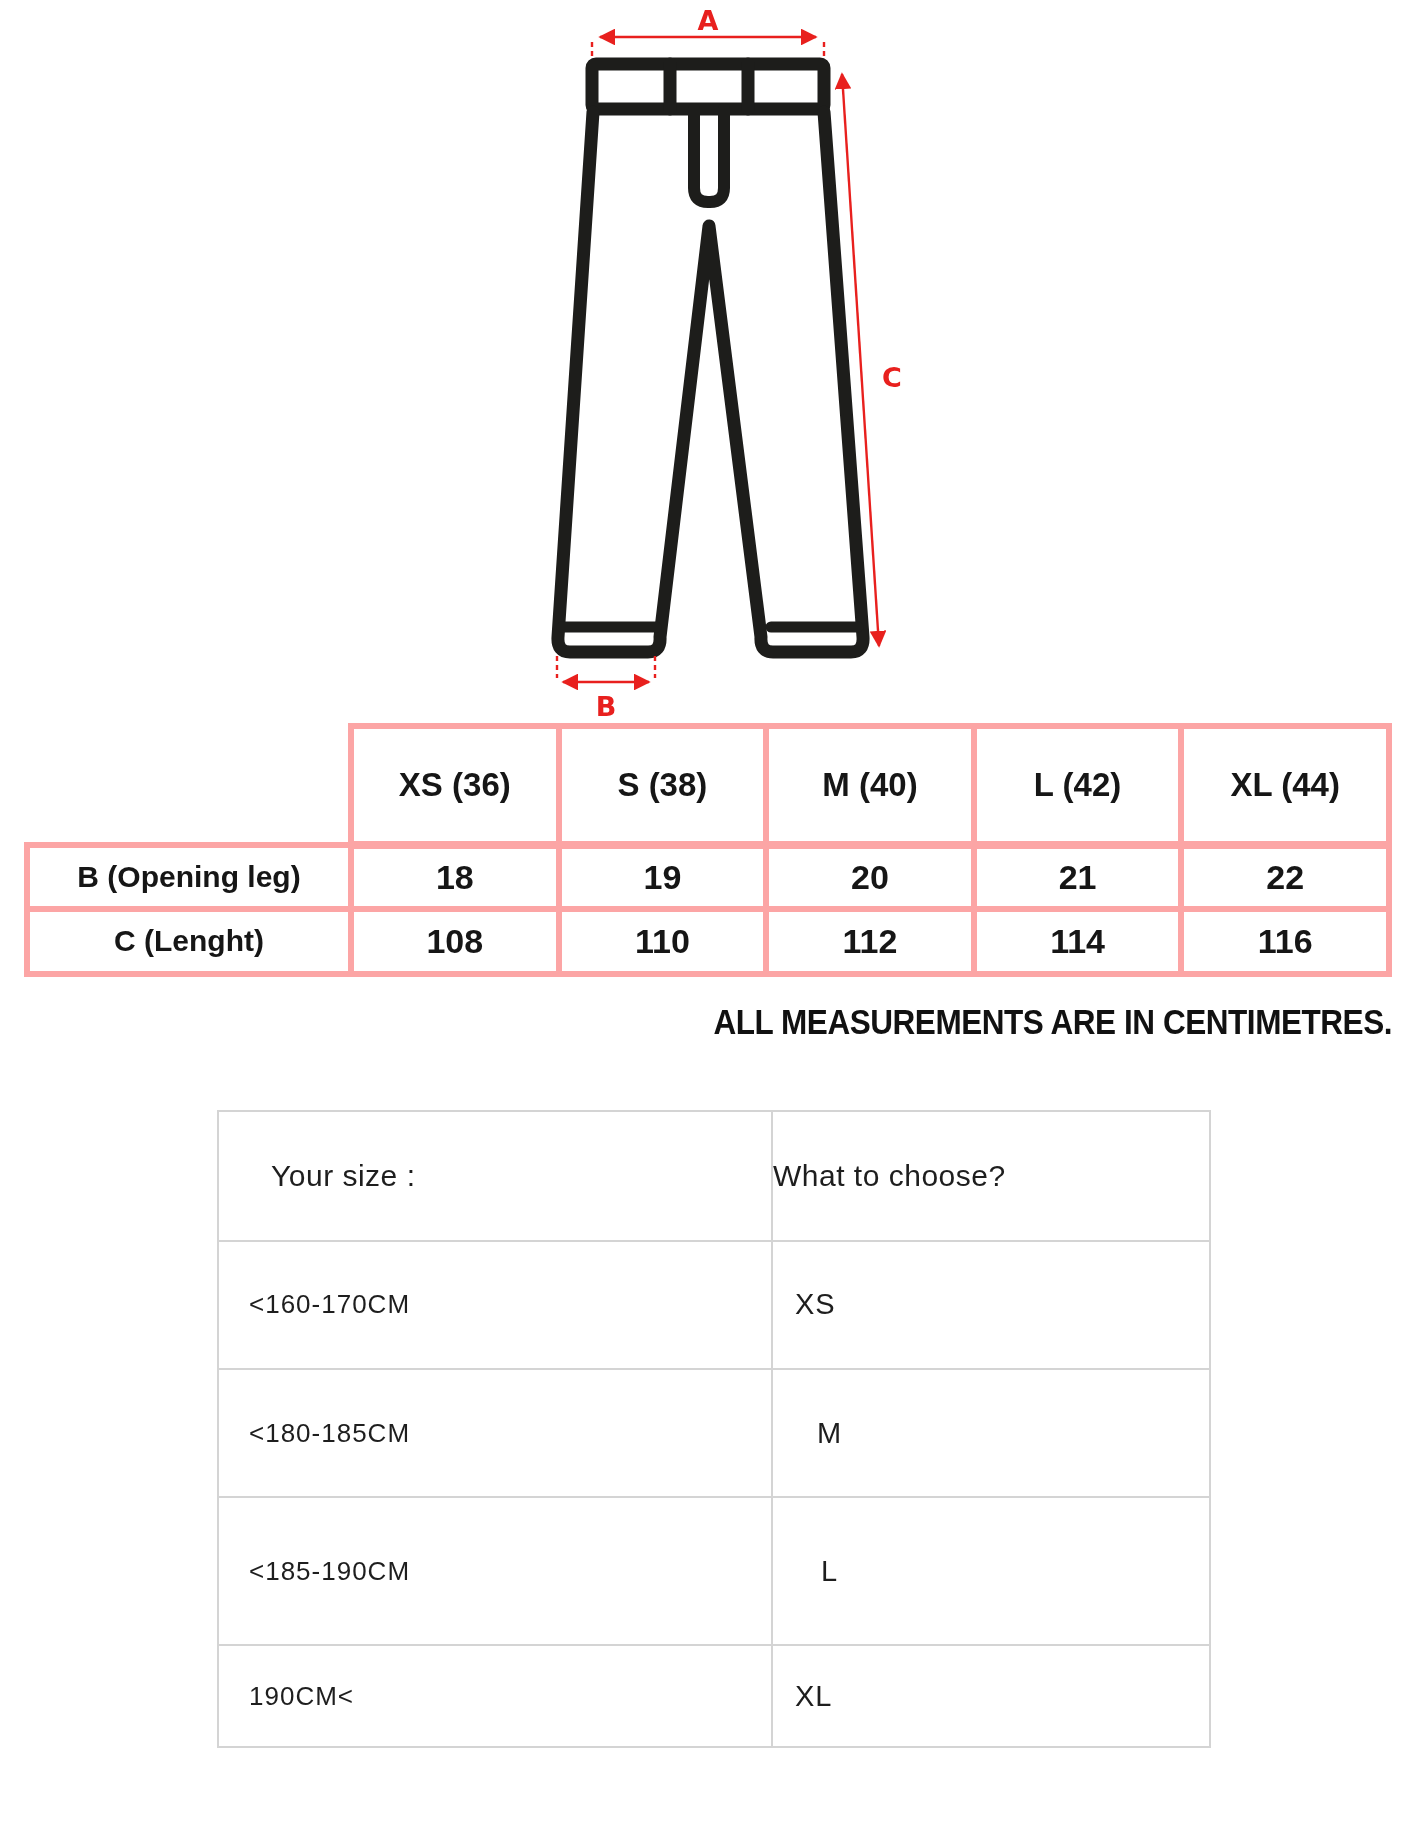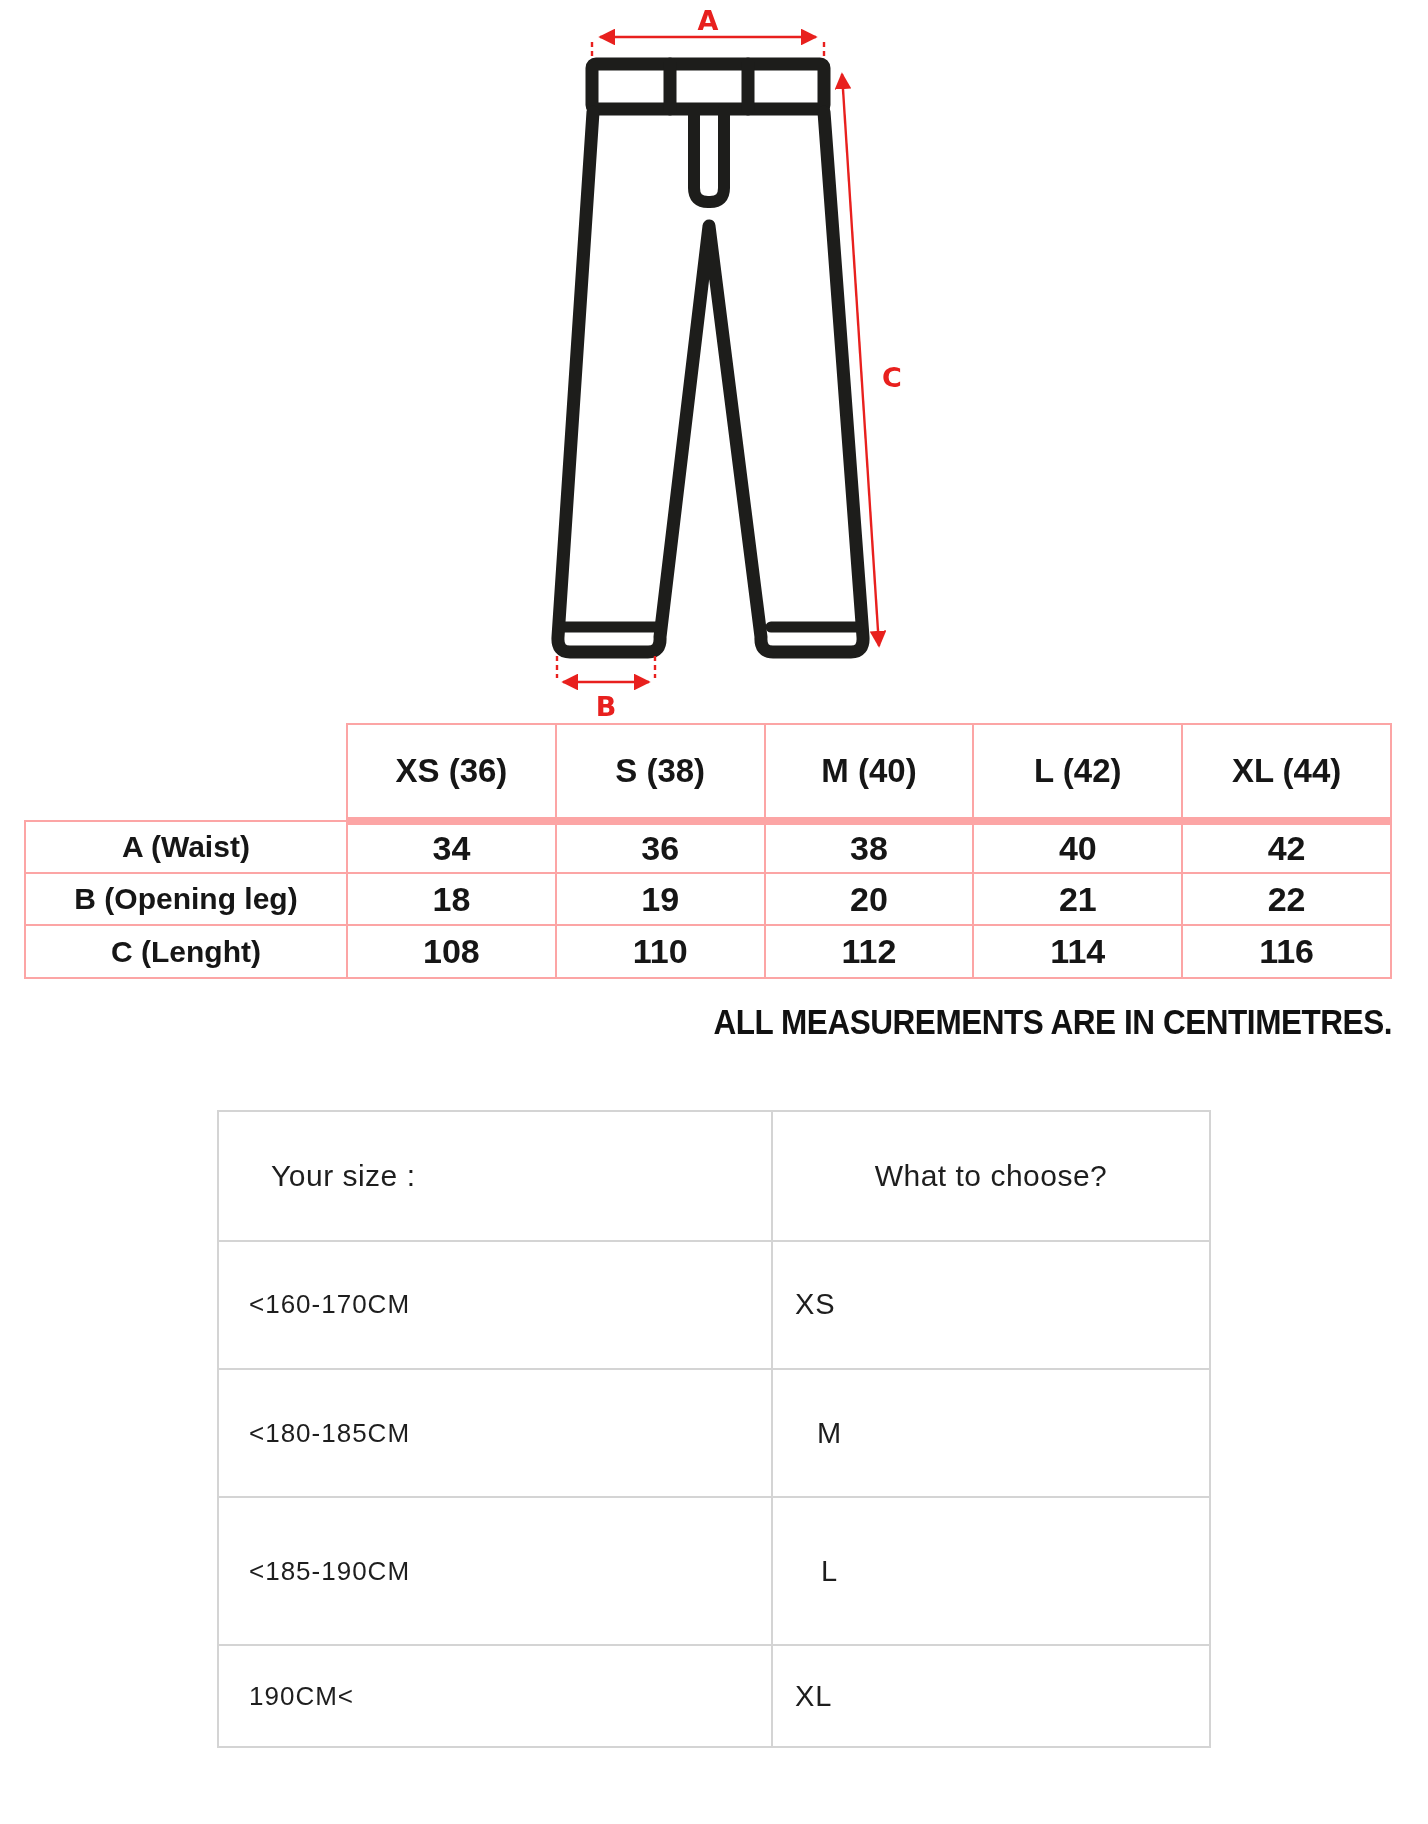--- a/index.html
+++ b/index.html
@@ -10,21 +10,21 @@
   }
   
   .pants-svg{position:absolute;left:0;top:0;}
   .dim-label{font-family:"DejaVu Sans","Liberation Sans",sans-serif;font-weight:900;font-size:27px;}
   
   .size-table{
     position:absolute;left:24px;top:723px;width:1368px;height:254px;
     border-collapse:collapse;table-layout:fixed;
   }
   .size-table td,.size-table th{
-    border:2px solid #fca5a5;text-align:center;vertical-align:middle;
+    border:6px solid #fca5a5;text-align:center;vertical-align:middle;
     padding:0;background:#fff;
   }
   .size-table .ghost{border:none;background:transparent;}
   .size-table th.colhead{font-size:33px;font-weight:700;border-bottom-width:8px;}
   .size-table td.rowlabel{font-size:30px;font-weight:700;}
   .size-table td.val{font-size:34px;font-weight:700;}
   
   .measure-note{
     position:absolute;left:24px;top:1002px;width:1368px;text-align:right;
     font-size:35px;font-weight:800;letter-spacing:-0.5px;
@@ -35,21 +35,21 @@
   .choose-table{
     position:absolute;left:217px;top:1110px;width:994px;height:638px;
     border-collapse:collapse;table-layout:fixed;
   }
   .choose-table td,.choose-table th{
     border:2px solid #d4d4d4;background:#fff;vertical-align:middle;
     padding:0;color:#1e1e1e;font-weight:400;text-align:left;
   }
   .choose-table th{font-size:30px;letter-spacing:0.5px;}
   .choose-table th.h1{padding-left:52px;}
-  .choose-table th.h2{text-align:center;}
+  .choose-table th.h2{text-align:left;}
   .choose-table td.range{font-size:26px;padding-left:30px;letter-spacing:1px;}
   .choose-table td.pick{font-size:29px;padding-left:22px;letter-spacing:1px;}
 </style>
 </head>
 <body>
 
 <svg class="pants-svg" width="1428" height="720" viewBox="0 0 1428 720" aria-hidden="true">
   <defs>
     <marker id="arr" viewBox="0 0 10 10" refX="9" refY="5" markerWidth="7" markerHeight="7" orient="auto-start-reverse">
       <path d="M0,0 L10,5 L0,10 z" fill="#e8201e"></path>
@@ -89,28 +89,20 @@
   <tbody>
       <tr style="height:97px;">
     <td class="ghost" style="width:321px;"></td>
     <th class="colhead">XS (36)</th>
     <th class="colhead">S (38)</th>
     <th class="colhead">M (40)</th>
     <th class="colhead">L (42)</th>
     <th class="colhead">XL (44)</th>
   </tr>
   <tr style="height:52px;">
-    <td class="rowlabel">A (Waist)</td>
-    <td class="val">34</td>
-    <td class="val">36</td>
-    <td class="val">38</td>
-    <td class="val">40</td>
-    <td class="val">42</td>
-  </tr>
-  <tr style="height:52px;">
     <td class="rowlabel">B (Opening leg)</td>
     <td class="val">18</td>
     <td class="val">19</td>
     <td class="val">20</td>
     <td class="val">21</td>
     <td class="val">22</td>
   </tr>
   <tr style="height:53px;">
     <td class="rowlabel">C (Lenght)</td>
     <td class="val">108</td>

